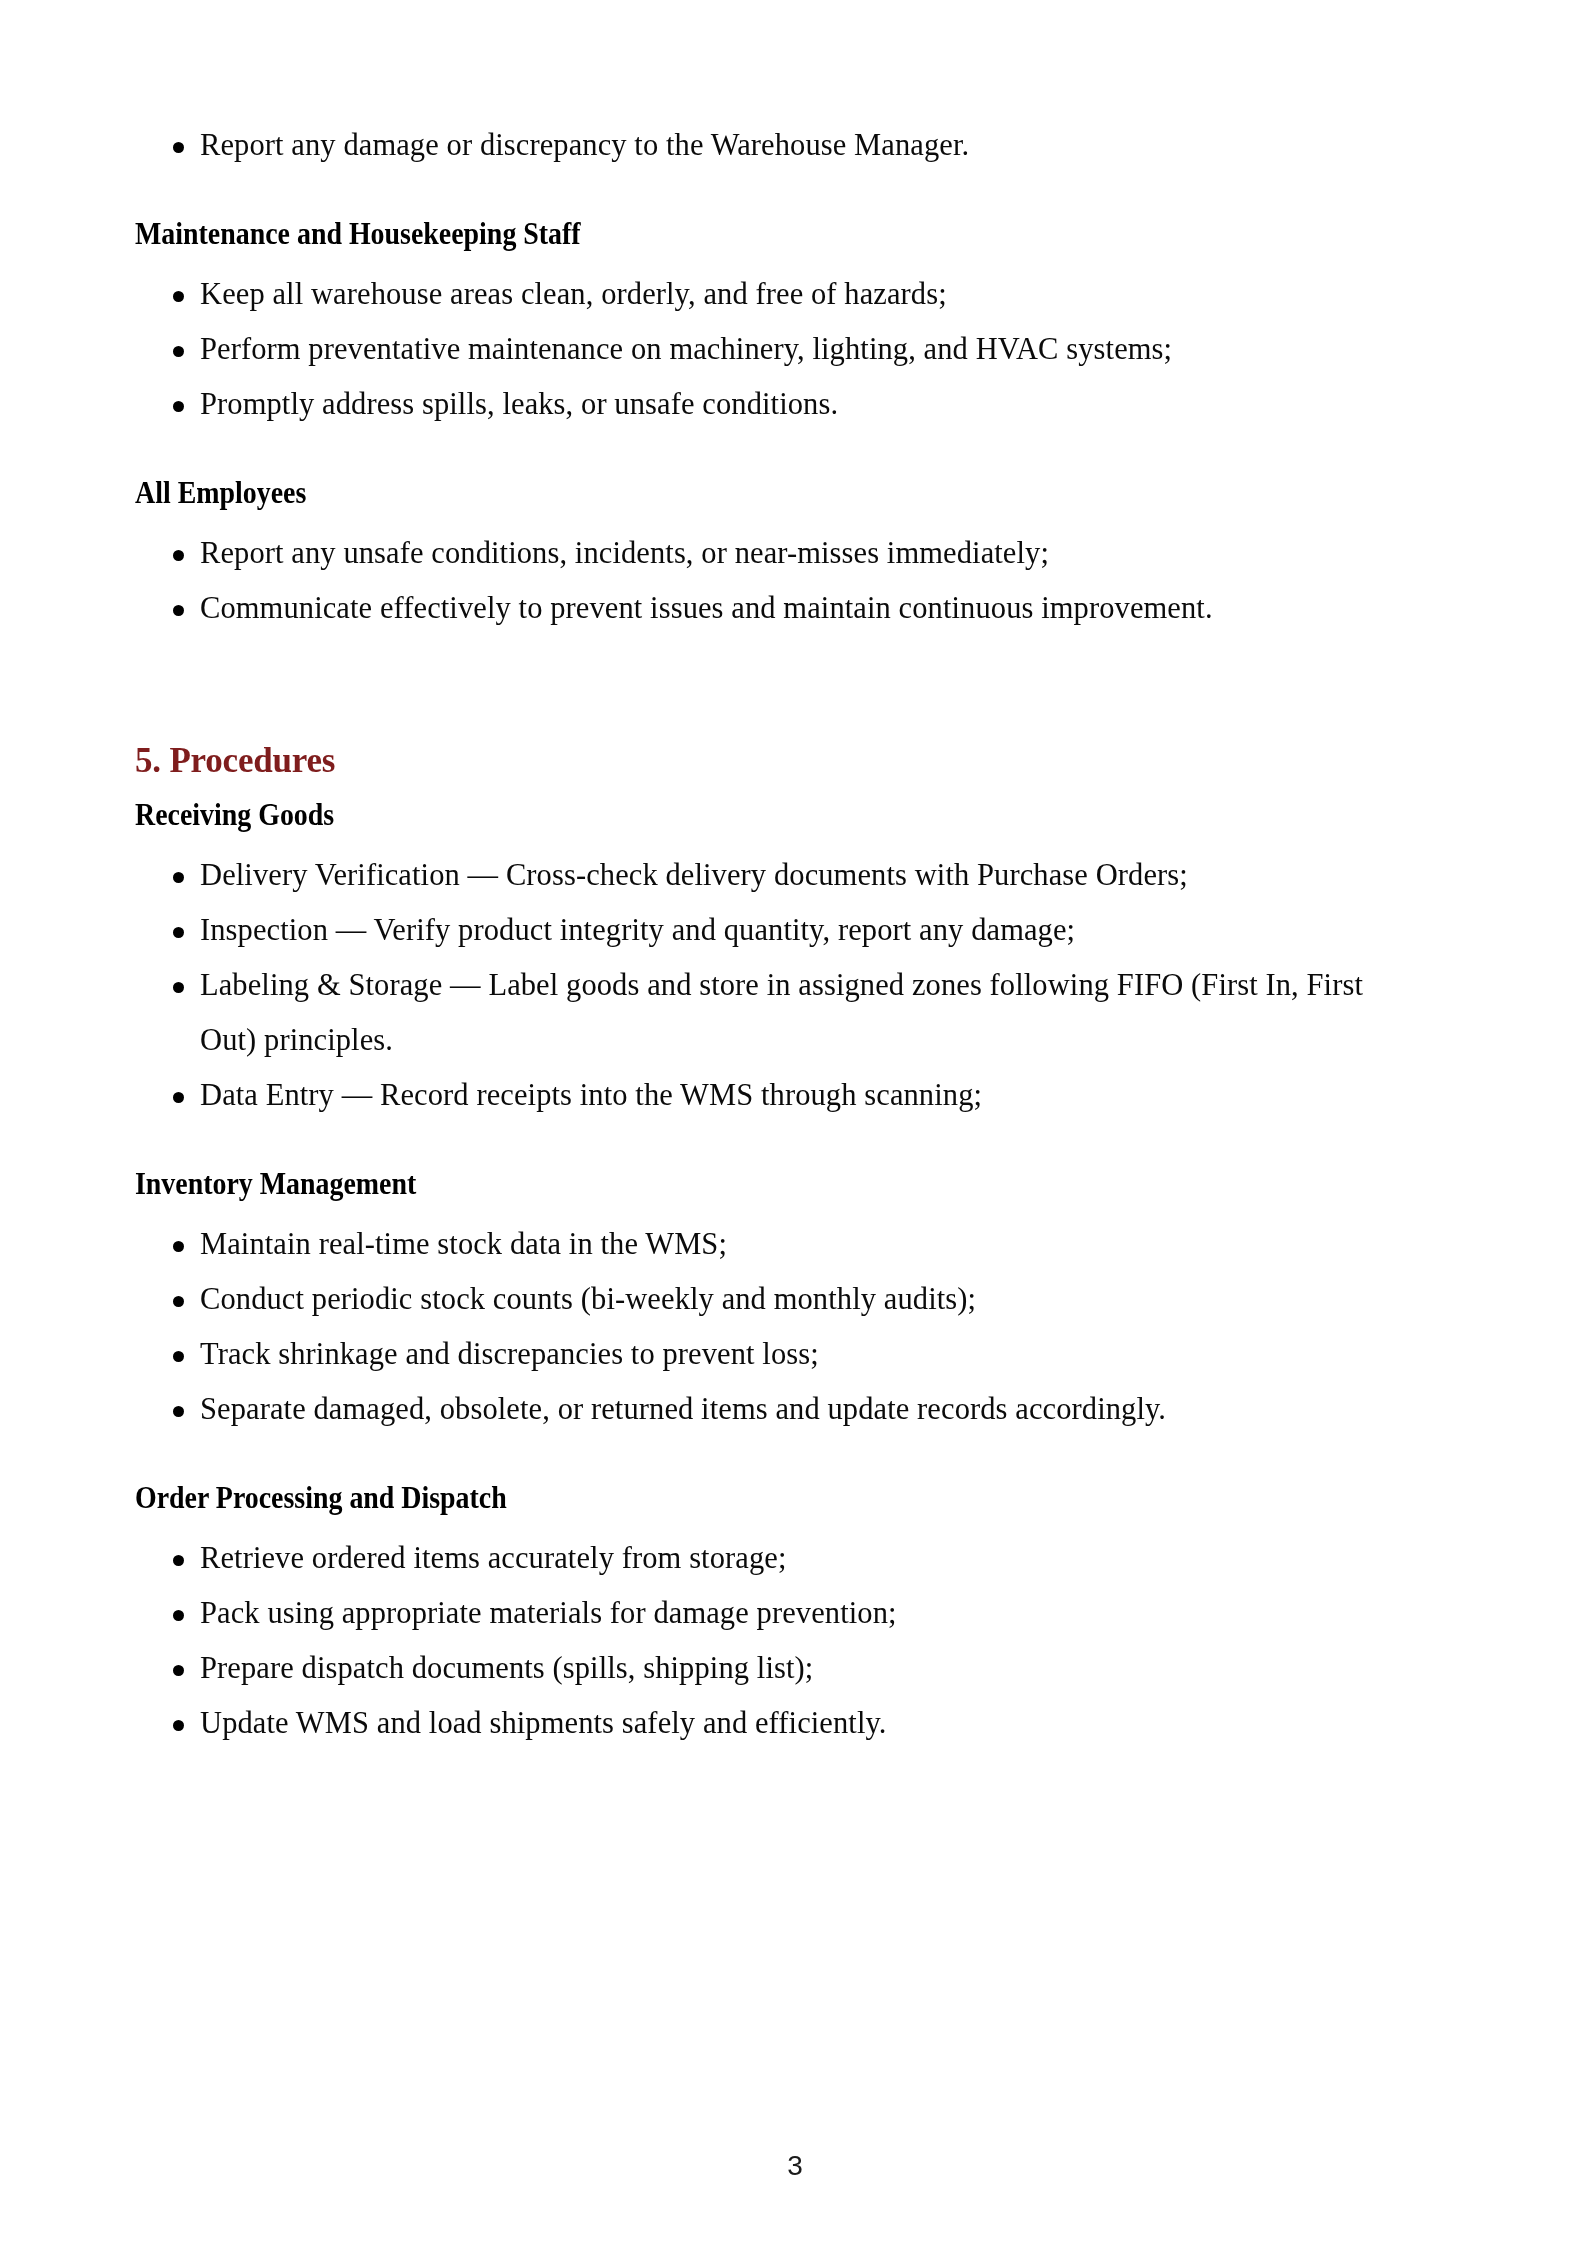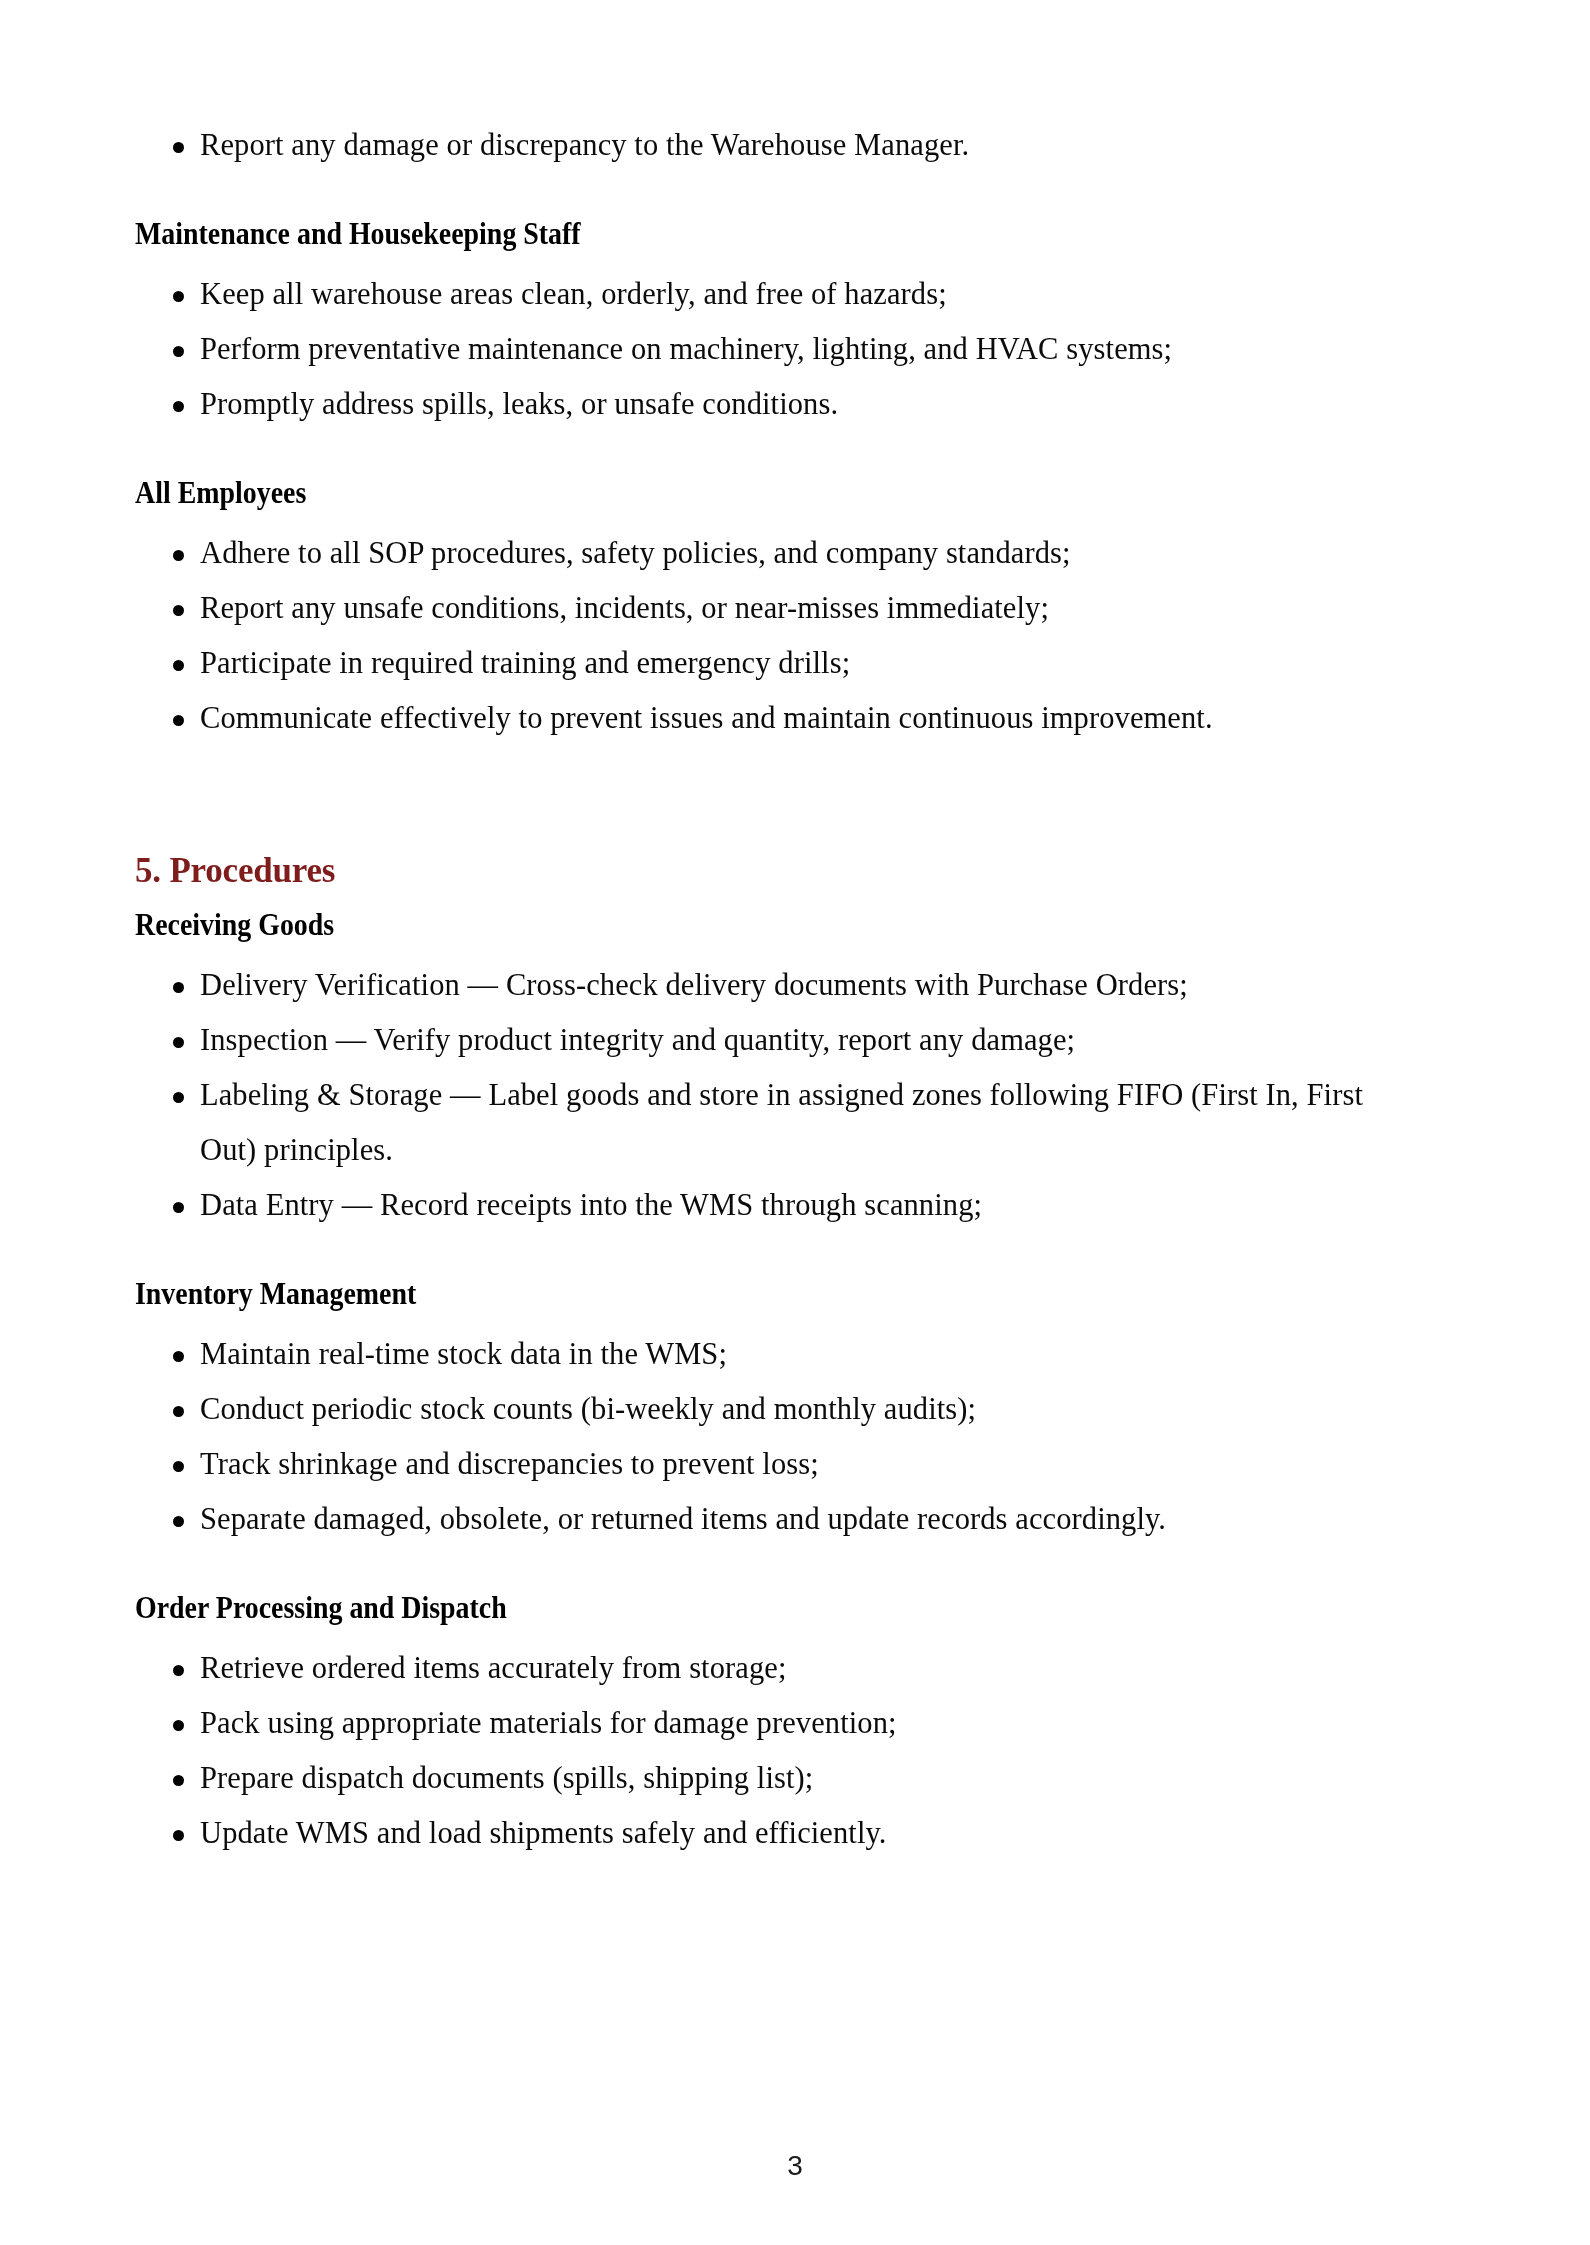--- a/index.html
+++ b/index.html
@@ -105,23 +105,21 @@
       <li>Keep all warehouse areas clean, orderly, and free of hazards;</li>
       <li>Perform preventative maintenance on machinery, lighting, and HVAC systems;</li>
       <li>Promptly address spills, leaks, or unsafe conditions.</li>
     </ul>
 
     <div class="gap-md"></div>
 
     <div class="subhead">All Employees</div>
     <div class="gap-head"></div>
     <ul class="bullets">
-      <li>Adhere to all SOP procedures, safety policies, and company standards;</li>
       <li>Report any unsafe conditions, incidents, or near-misses immediately;</li>
-      <li>Participate in required training and emergency drills;</li>
       <li>Communicate effectively to prevent issues and maintain continuous improvement.</li>
     </ul>
 
     <div class="gap-xl"></div>
 
     <div class="section-head">5. Procedures</div>
     <div class="gap-head"></div>
 
     <div class="subhead">Receiving Goods</div>
     <div class="gap-head"></div>

